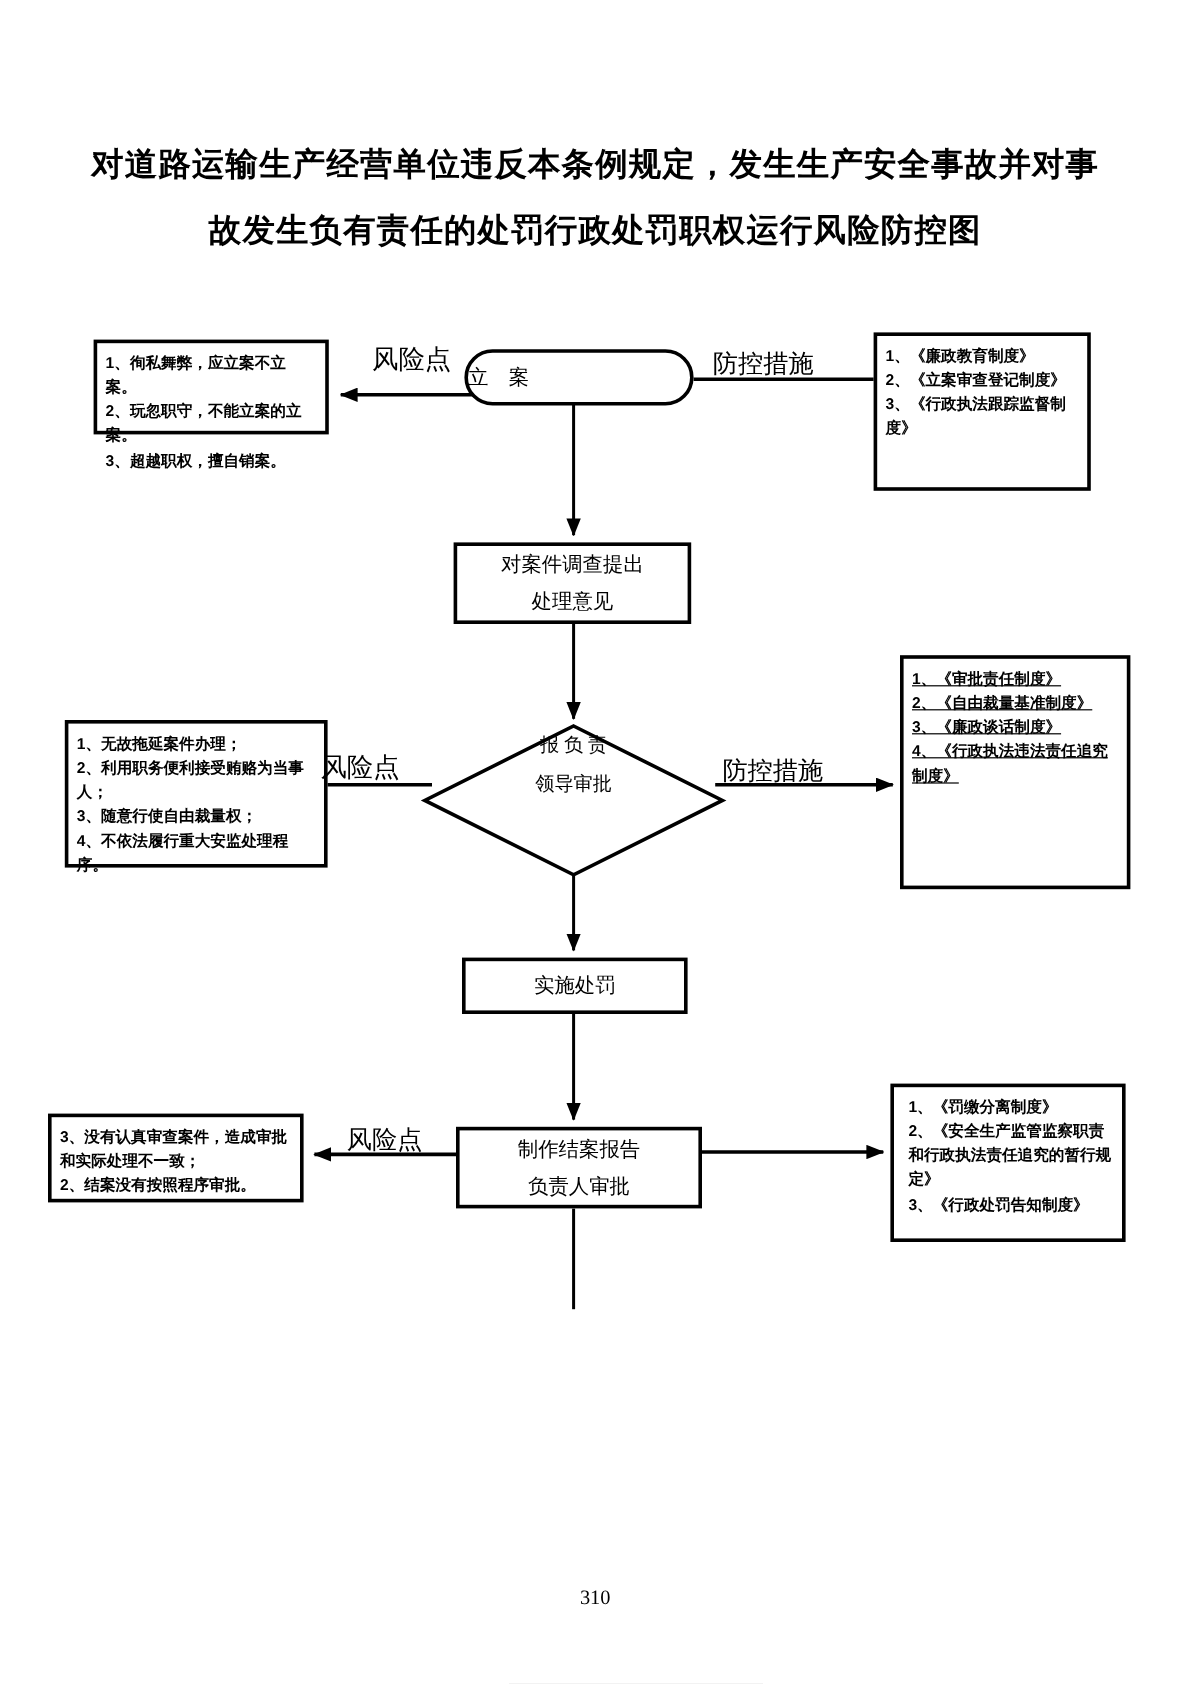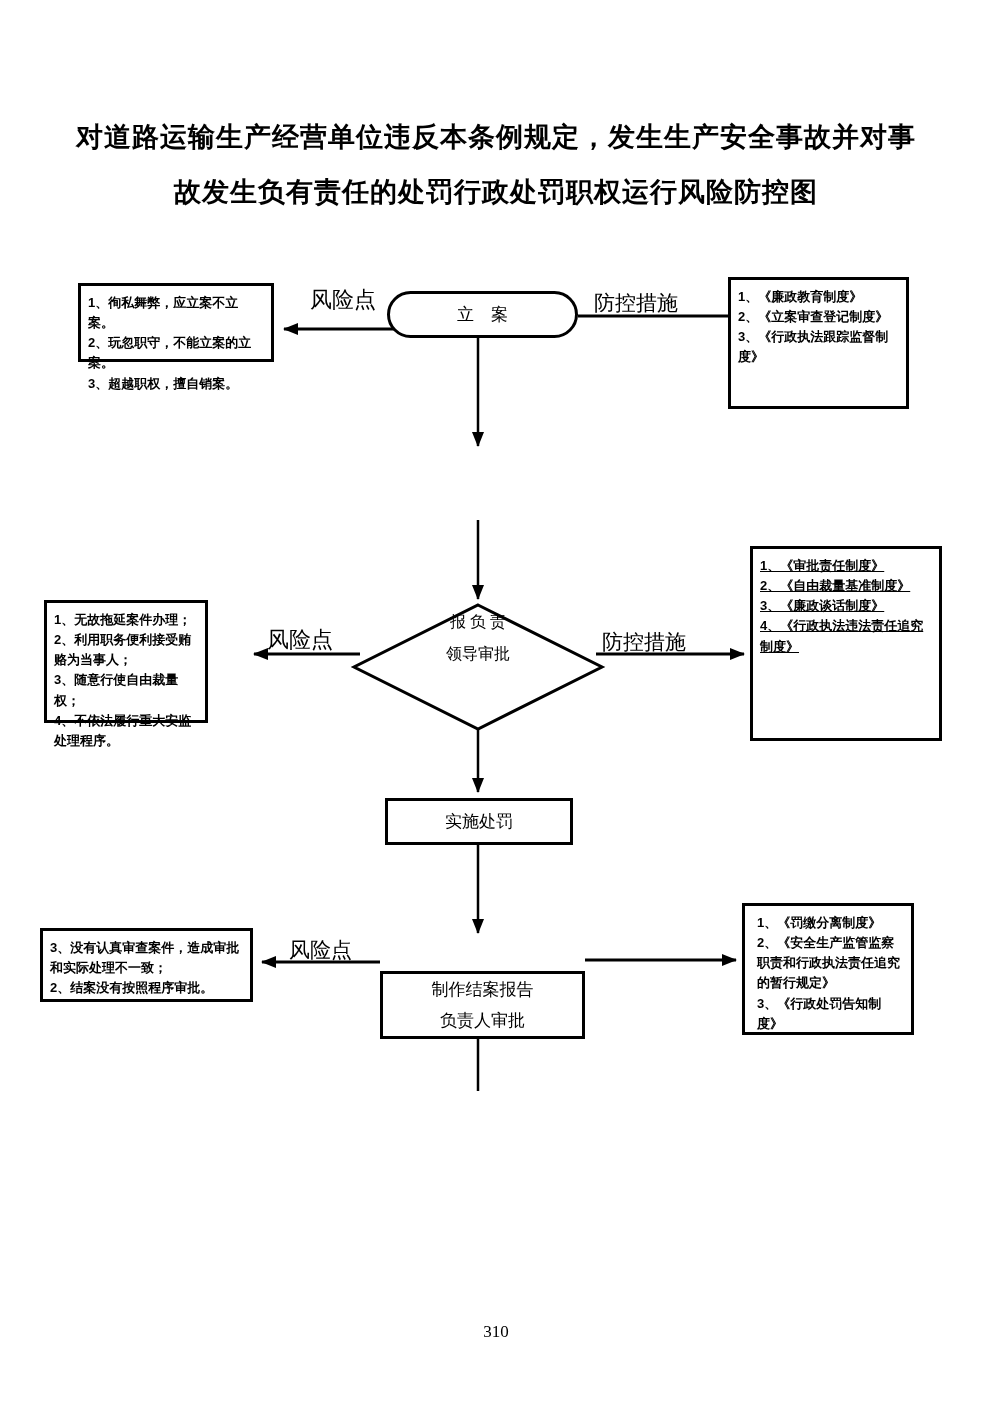--- a/index.html
+++ b/index.html
@@ -41,21 +41,21 @@
     line-height: 1.55;
     background: #fff;
   }
   .txtbox .item { margin: 0; }
   .stadium {
     position: absolute;
     box-sizing: border-box;
     border: 3px solid #000;
     display: flex;
     align-items: center;
-    justify-content: center;
+    justify-content: flex-start;
     font-size: 17px;
     background: #fff;
   }
   .procbox {
     position: absolute;
     box-sizing: border-box;
     border: 3px solid #000;
     display: flex;
     flex-direction: column;
     align-items: center;
@@ -128,22 +128,26 @@
   </div>
 
   <div class="flowlabel small" style="left:594px; top:289px;">防控措施</div>
 
   <div class="txtbox" style="left:728px; top:277px; width:181px; height:132px;">
     <div class="item">1、《廉政教育制度》</div>
     <div class="item">2、《立案审查登记制度》</div>
     <div class="item">3、《行政执法跟踪监督制度》</div>
   </div>
 
+  <div class="procbox" style="left:378px; top:452px; width:198px; height:68px;">
+    <div>对案件调查提出</div>
+    <div>处理意见</div>
+  </div>
 
-  <div class="txtbox" style="left:44px; top:600px; width:164px; height:123px;">
+  <div class="txtbox" style="left:54px; top:600px; width:219px; height:123px;">
     <div class="item">1、无故拖延案件办理；</div>
     <div class="item">2、利用职务便利接受贿赂为当事人；</div>
     <div class="item">3、随意行使自由裁量权；</div>
     <div class="item">4、不依法履行重大安监处理程序。</div>
   </div>
 
   <div class="flowlabel" style="left:267px; top:625px;">风险点</div>
 
   <div class="diamond-text" style="left:398px; top:606px; width:160px;">
     <div>报 负 责</div>
@@ -163,26 +167,26 @@
     <div>实施处罚</div>
   </div>
 
   <div class="txtbox" style="left:40px; top:928px; width:213px; height:74px;">
     <div class="item">3、没有认真审查案件，造成审批和实际处理不一致；</div>
     <div class="item">2、结案没有按照程序审批。</div>
   </div>
 
   <div class="flowlabel small" style="left:289px; top:936px;">风险点</div>
 
-  <div class="procbox" style="left:380px; top:939px; width:205px; height:68px;margin-top:32px;">
+  <div class="procbox" style="left:380px; top:939px; width:205px; height:68px;">
     <div>制作结案报告</div>
     <div>负责人审批</div>
   </div>
 
-  <div class="txtbox" style="left:742px; top:903px; width:172px; height:132px;padding-left:12px;">
+  <div class="txtbox" style="left:742px; top:903px; width:196px; height:132px;padding-left:12px;">
     <div class="item">1、《罚缴分离制度》</div>
     <div class="item">2、《安全生产监管监察职责和行政执法责任追究的暂行规定》</div>
     <div class="item">3、《行政处罚告知制度》</div>
   </div>
 
 
   <div class="pageno">310</div>
 
 </div>
 

